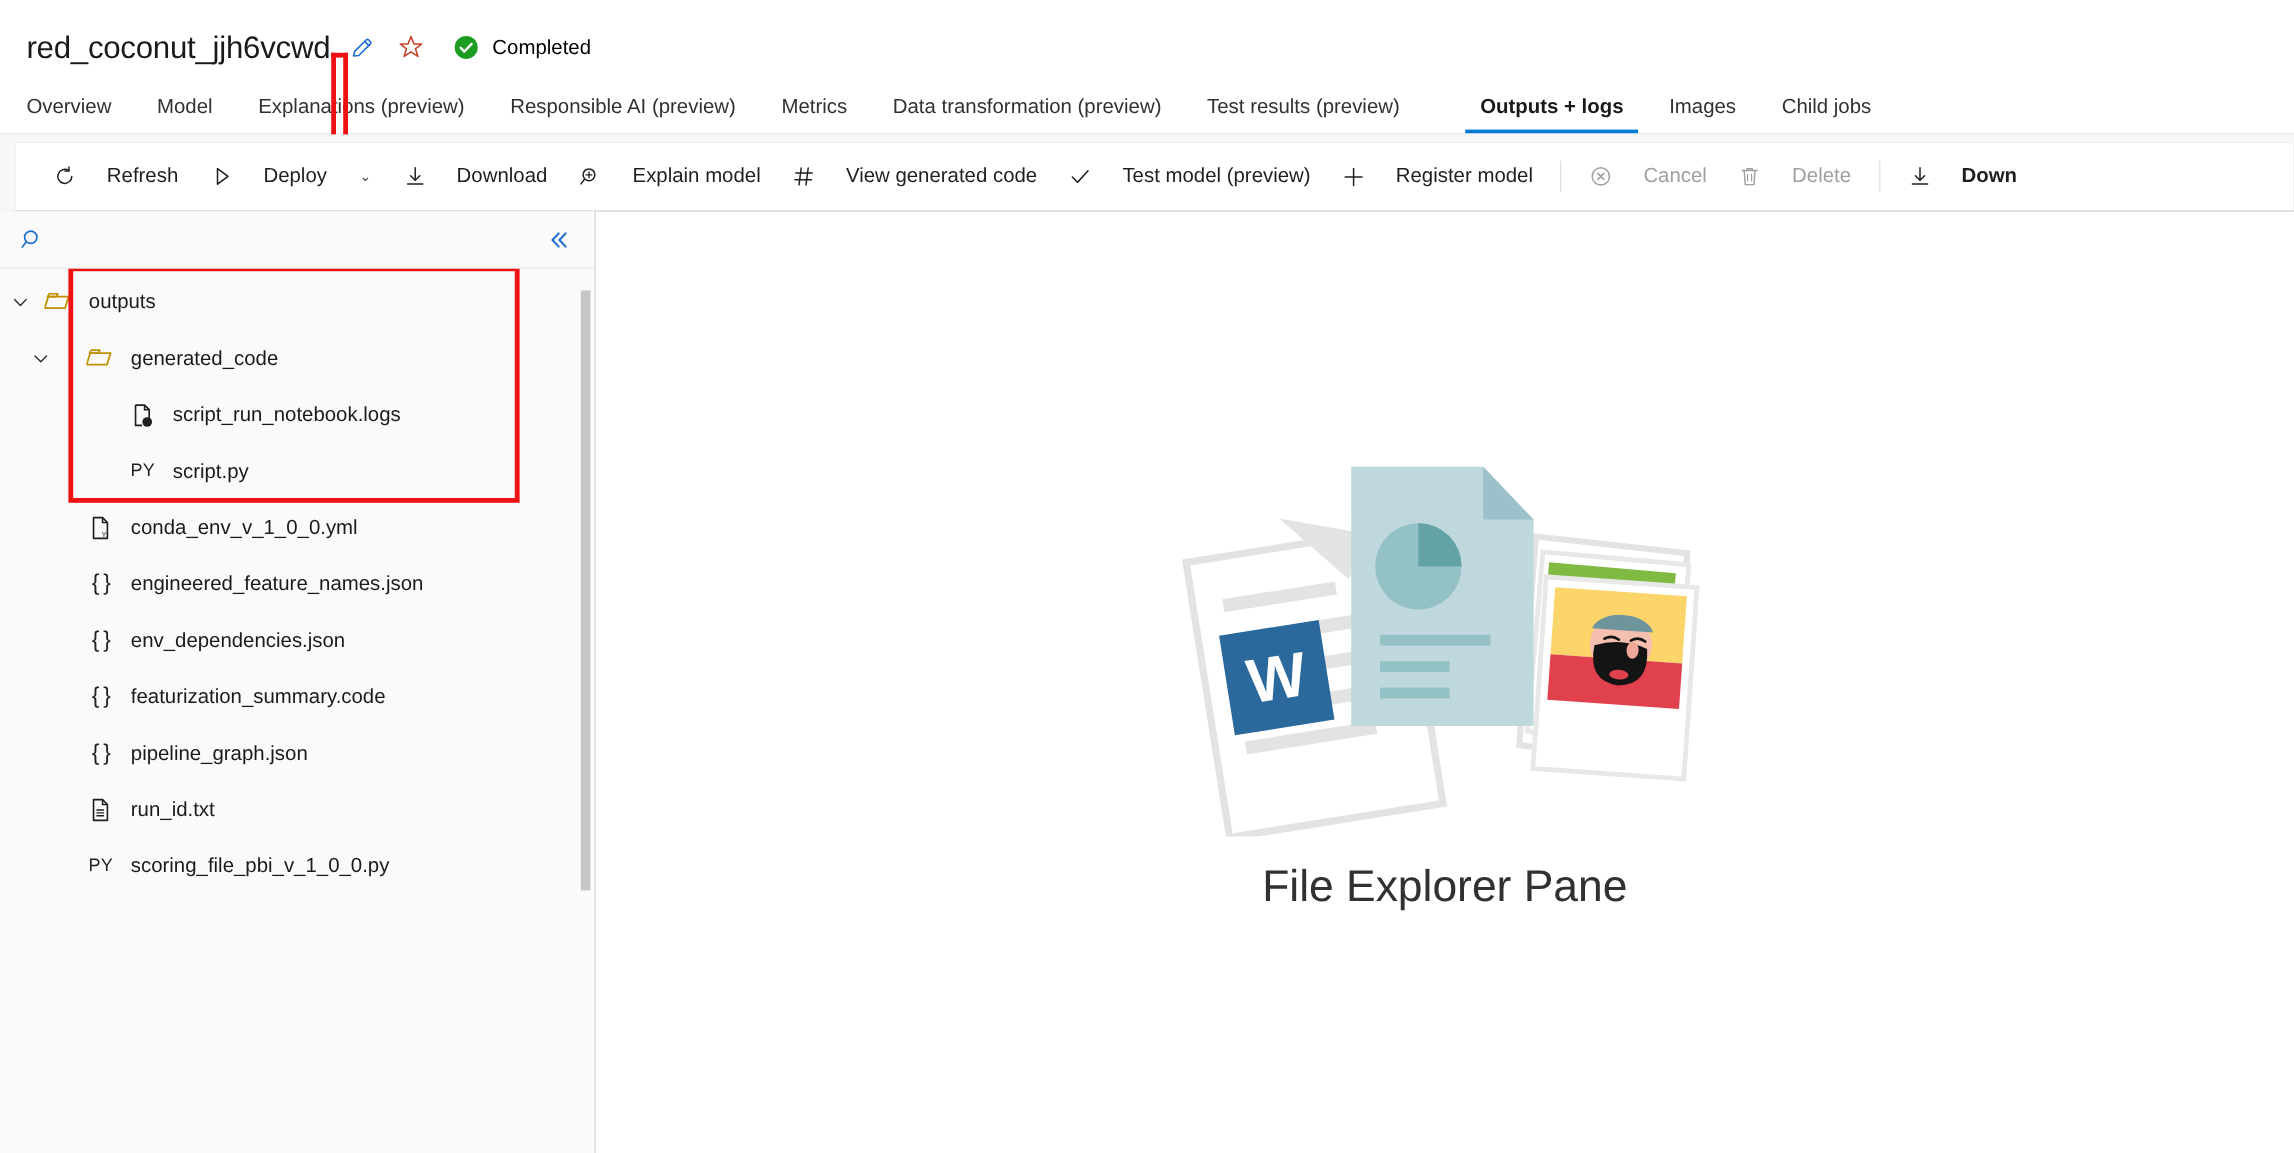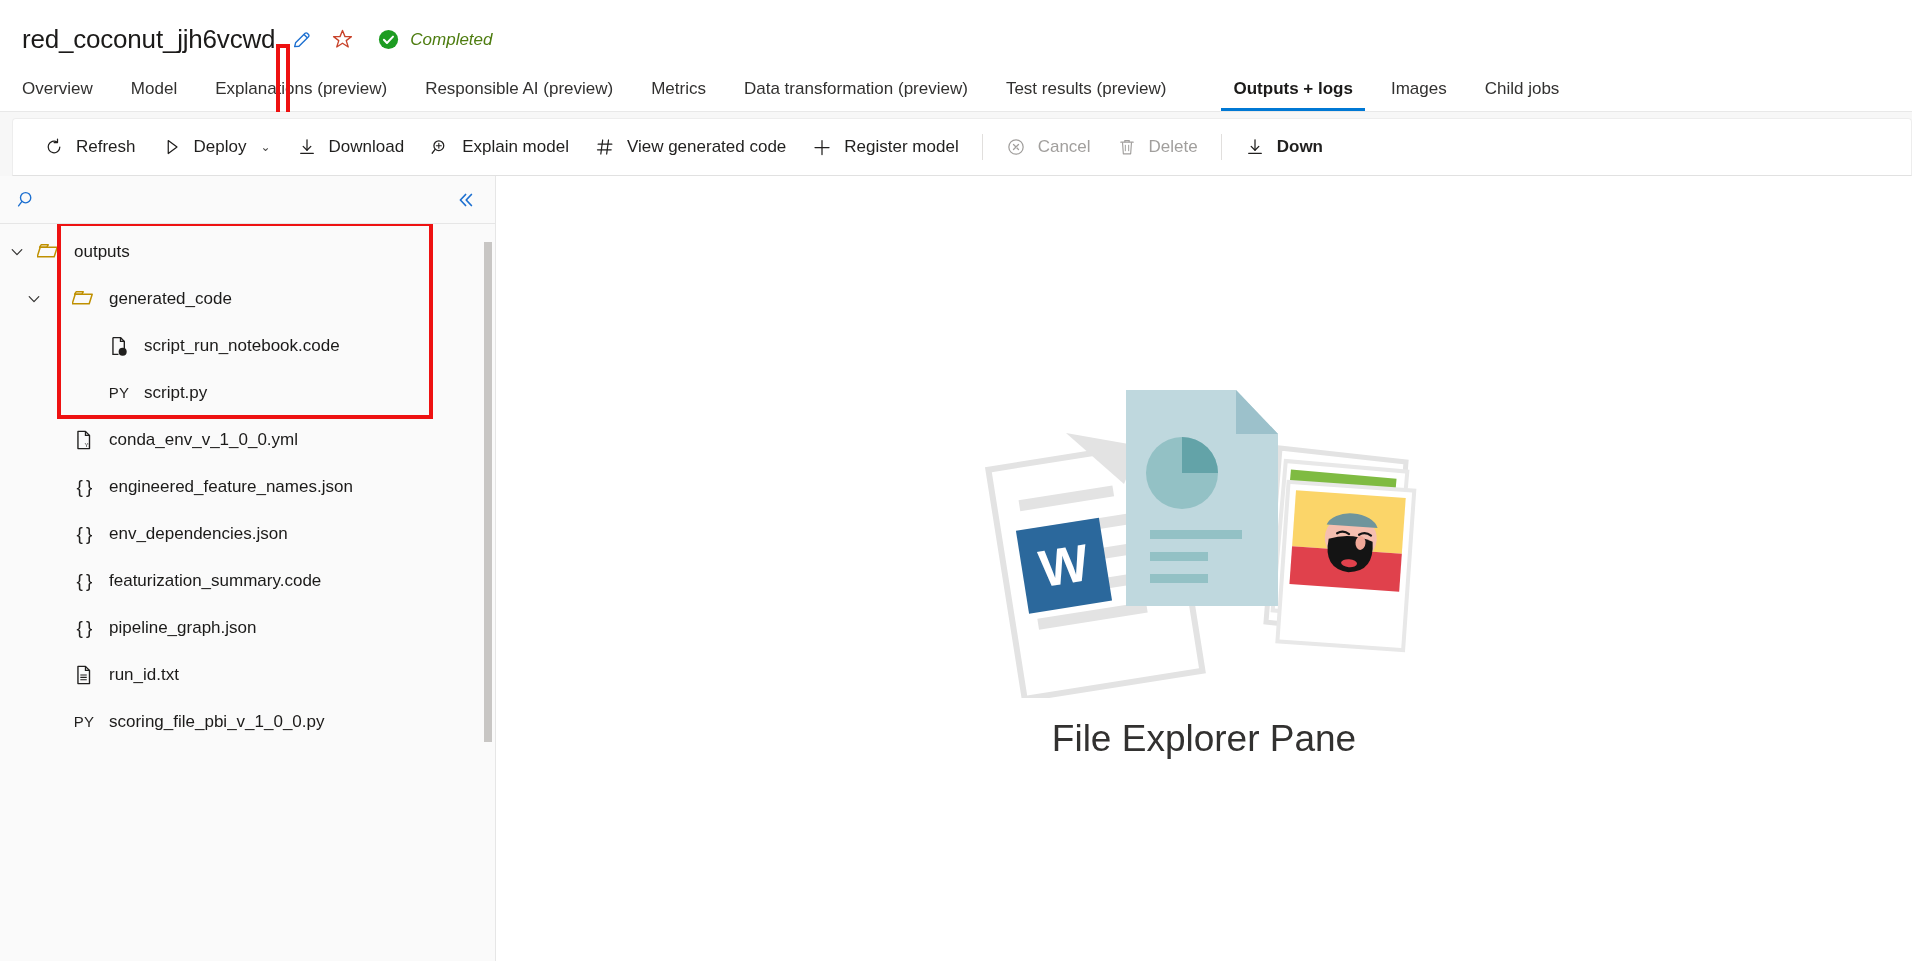--- a/index.html
+++ b/index.html
@@ -32,21 +32,21 @@
     align-items: center;
     justify-content: center;
     width: 26px; height: 26px;
     cursor: pointer;
     background: none; border: none; padding: 0;
   }
   .status-wrap {
     display: flex; align-items: center; gap: 9px;
     margin-left: 6px;
   }
-  .status-text { font-size: 17px; color: #4d7c0f; font-style: italic; }
+  .status-text { font-size: 17px; color: #000000; }
 
   
   .tabbar {
     position: relative;
     display: flex;
     align-items: flex-end;
     gap: 0;
     padding: 0 0 0 22px;
     height: 50px;
     border-bottom: 1px solid #e8e8e8;
@@ -96,21 +96,21 @@
     height: 58px;
     margin: 0 0 0 12px;
     display: flex;
     align-items: center;
     padding-left: 18px;
     overflow: hidden;
   }
   .cmd {
     display: inline-flex;
     align-items: center;
-    gap: 12px;
+    gap: 25px;
     font-size: 17px;
     color: #201f1e;
     padding: 8px 13px;
     border-radius: 3px;
     cursor: pointer;
     white-space: nowrap;
   }
   .cmd.disabled { color: #a19f9d; cursor: default; }
   .cmd .glyph { display: inline-flex; align-items: center; justify-content: center; width: 20px; height: 20px; }
   .chev-sm { font-size: 12px; color: #4b4a49; margin-left: 2px; }
@@ -328,20 +328,28 @@
         </span>
         <span>Explain model</span>
       </div>
       <div class="cmd">
         <span class="glyph">
           <svg width="20" height="20" viewBox="0 0 24 24" fill="none">
             <path d="M9.2 3.6 L7 20.4 M16.2 3.6 L14 20.4 M3.8 8.6h16.4 M3 15.4h16.4" stroke="#201f1e" stroke-width="1.5" stroke-linecap="round"></path>
           </svg>
         </span>
         <span>View generated code</span>
+      </div>
+      <div class="cmd">
+        <span class="glyph">
+          <svg width="20" height="20" viewBox="0 0 24 24" fill="none">
+            <path d="M4.4 12.6 L9.6 17.8 L20 6.4" stroke="#201f1e" stroke-width="1.6" stroke-linecap="round" stroke-linejoin="round"></path>
+          </svg>
+        </span>
+        <span>Test model (preview)</span>
       </div>
       <div class="cmd">
         <span class="glyph">
           <svg width="21" height="21" viewBox="0 0 24 24" fill="none">
             <path d="M12 3.6v16.8M3.6 12h16.8" stroke="#201f1e" stroke-width="1.5" stroke-linecap="round"></path>
           </svg>
         </span>
         <span>Register model</span>
       </div>
       <div class="cmd-sep"></div>
@@ -436,21 +444,21 @@
             </svg>
           </span>
           <span class="ficon" style="margin-left: 36px;">
             <svg width="22" height="22" viewBox="0 0 24 24" fill="none">
               <path d="M5.4 2.8h8.2l4.2 4.2v9.2" stroke="#201f1e" stroke-width="1.5" stroke-linejoin="round" fill="none"></path>
               <path d="M5.4 2.8v18.4h6" stroke="#201f1e" stroke-width="1.5" fill="none"></path>
               <path d="M13.6 2.8v4.2h4.2" stroke="#201f1e" stroke-width="1.4" fill="none"></path>
               <circle cx="16" cy="18.2" r="4.4" fill="#201f1e"></circle>
             </svg>
           </span>
-          <span class="tree-label">script_run_notebook.code</span>
+          <span class="tree-label">script_run_notebook.logs</span>
         </div>
         <div class="tree-row">
           <span class="chev blank" style="margin-left: 34px;">
             <svg width="18" height="18" viewBox="0 0 24 24" fill="none">
               <path d="M5.6 8.8 L12 15.4 L18.4 8.8" stroke="#323130" stroke-width="1.6" stroke-linecap="round" stroke-linejoin="round"></path>
             </svg>
           </span>
           <span class="ficon" style="margin-left: 36px;">
             <span class="py-badge">PY</span>
           </span>

